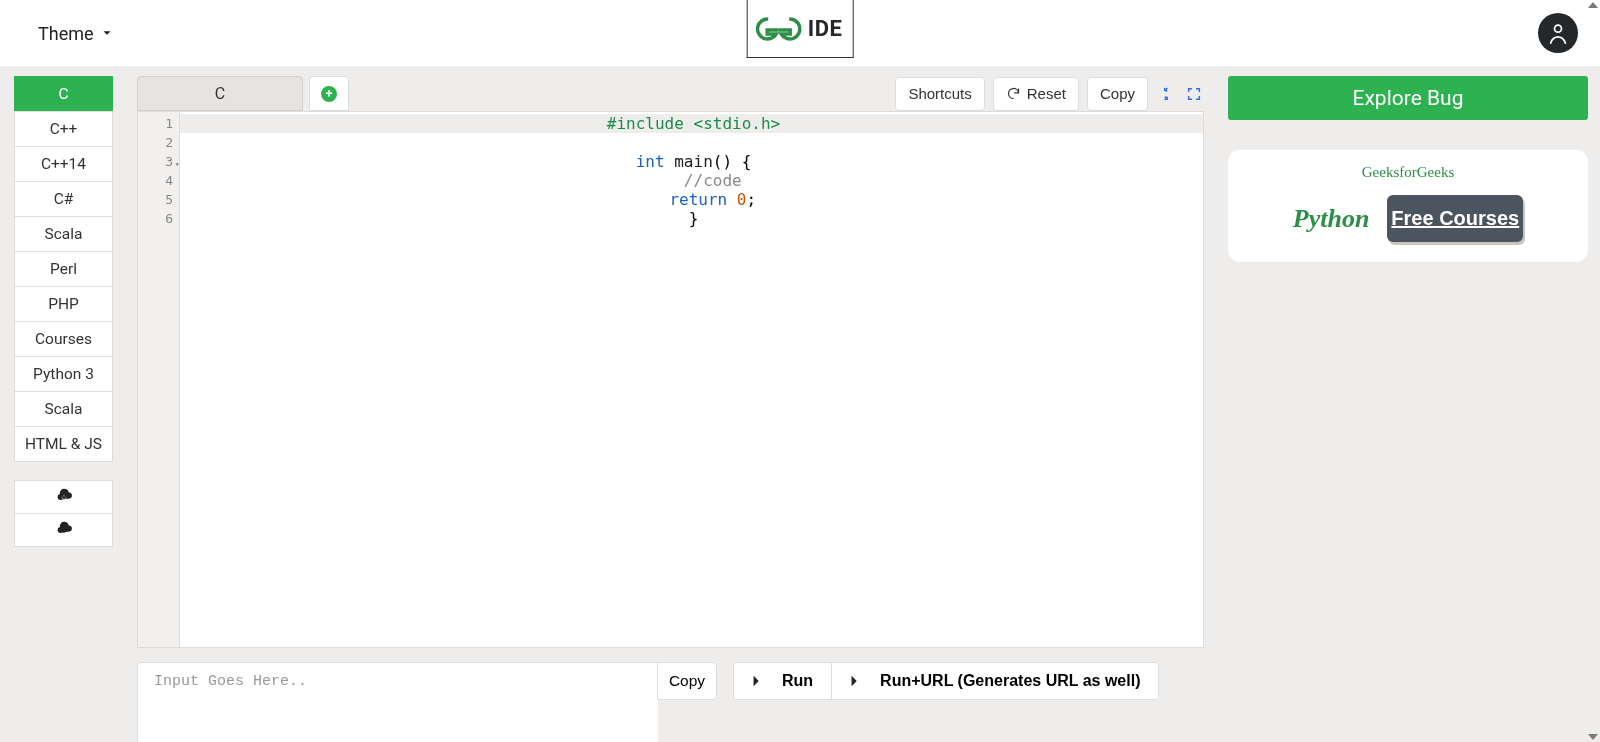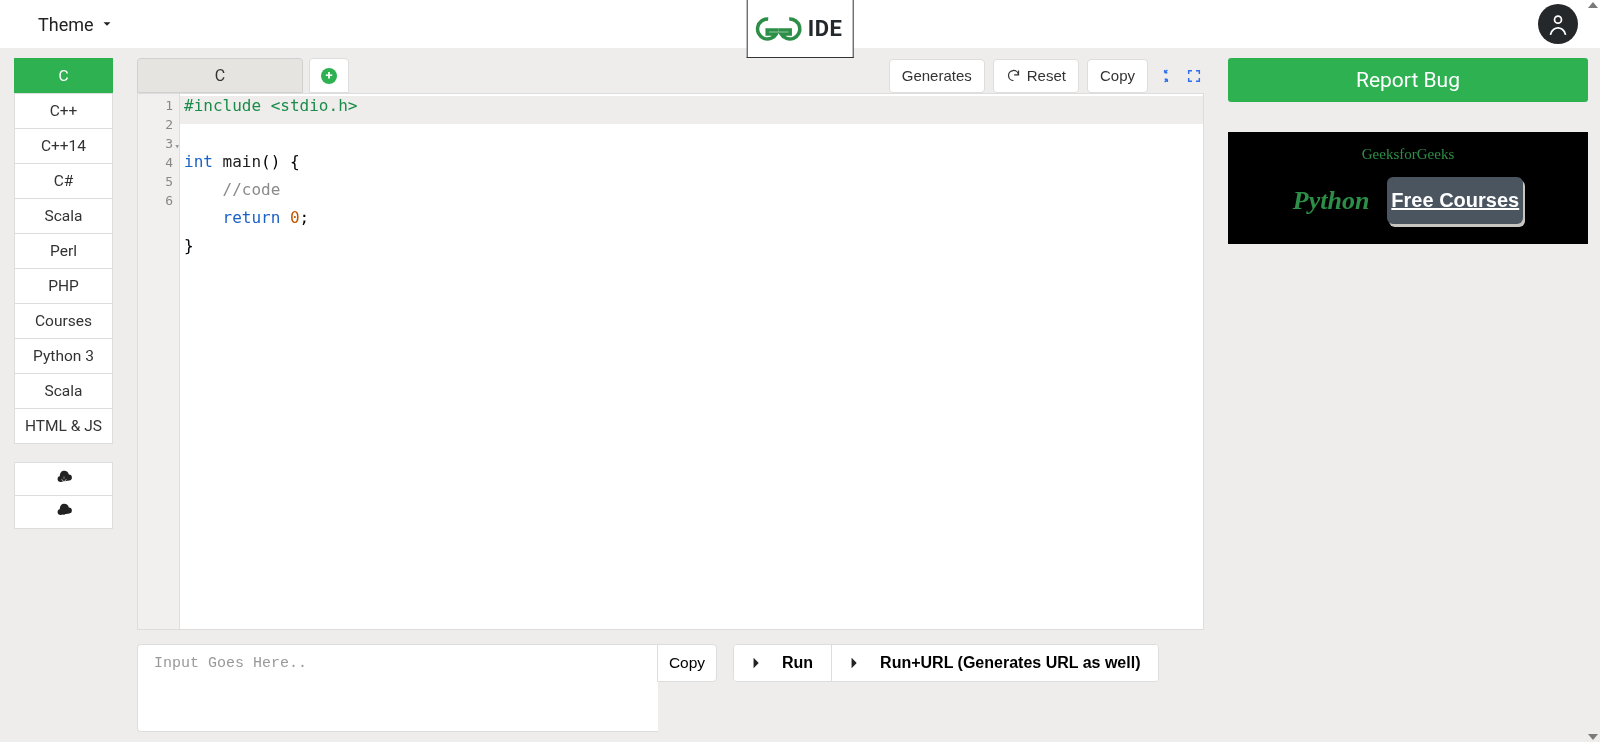--- a/index.html
+++ b/index.html
@@ -7,21 +7,21 @@
     font-family: -apple-system, BlinkMacSystemFont, "Segoe UI", Roboto, Arial, sans-serif;
     background: #eeedeb;
     width: 1600px;
     height: 742px;
     overflow: hidden;
     position: relative;
   }
   
   .header {
     background: #fff;
-    height: 48px;
+    height: 66px;
     width: 100%;
     display: flex;
     align-items: center;
     justify-content: space-between;
     padding: 0 22px 0 38px;
     position: relative;
   }
   .theme-dropdown {
     font-size: 18px;
     color: #222;
@@ -176,24 +176,25 @@
   }
   .gutter-line .fold {
     position: absolute;
     right: -1px;
     top: 3px;
     font-size: 9px;
     color: #999;
   }
   .code-area { flex: 1; padding-top: 2px; }
   .code-line {
-    height: 28px;
+    height: 19px;
     line-height: 19px;
     padding-left: 4px;
     white-space: pre;
+    text-align: center;
   }
   .code-line.hl { background: #eeedeb; }
   .tok-pp { color: #1a8c4a; }
   .tok-kw { color: #1a62c6; }
   .tok-fn { color: #222; }
   .tok-cm { color: #8a8a8a; }
   .tok-num { color: #c05600; }
   
   .bottom-row {
     margin-top: 14px;
@@ -253,22 +254,22 @@
     background: #2eb150;
     color: #fff;
     height: 44px;
     border-radius: 3px;
     display: flex; align-items: center; justify-content: center;
     font-size: 21px;
     cursor: pointer;
   }
   .promo-card {
     margin-top: 30px;
-    background: #000000;
-    border-radius: 0;
+    background: #ffffff;
+    border-radius: 12px;
     padding: 14px 18px 20px;
     text-align: center;
   }
   .promo-brand { color: #2d8f47; font-family: Georgia, serif; font-size: 15px; }
   .promo-row { display: flex; align-items: center; justify-content: center; gap: 18px; margin-top: 14px; }
   .explore-txt { color: #2d8f47; font-family: Georgia, serif; font-weight: 700; font-style: italic; font-size: 26px; }
   .free-courses-btn {
     background: #4a5560;
     color: #fff;
     border: none;
@@ -354,21 +355,21 @@
       <div class="tab-left">
         <div class="file-tab">
           <span>C</span>
         </div>
         <div class="add-tab">
           <div class="add-circle">+</div>
         </div>
       </div>
       <div class="tab-right">
         <button class="toolbar-btn">
-          <span>Generates</span>
+          <span>Shortcuts</span>
         </button>
         <button class="toolbar-btn">
           <svg viewBox="0 0 24 24">
               <path fill="none" stroke="#333" stroke-width="2" d="M20 11A8 8 0 1 0 12 20M20 4v7h-7"></path>
             </svg>
           <span>Reset</span>
         </button>
         <button class="toolbar-btn">
           <span>Copy</span>
         </button>
@@ -421,21 +422,21 @@
               <path fill="#222" d="M1 1l6 6-6 6z"></path>
             </svg>
           <span>Run+URL (Generates URL as well)</span>
         </button>
       </div>
     </div>
   </div>
 
   <div class="right-col">
     <div class="report-bug">
-      <span>Report Bug</span>
+      <span>Explore Bug</span>
     </div>
     <div class="promo-card">
       <div class="promo-brand">GeeksforGeeks</div>
       <div class="promo-row">
         <span class="explore-txt">Python</span>
         <button class="free-courses-btn">Free Courses</button>
       </div>
     </div>
   </div>
 

